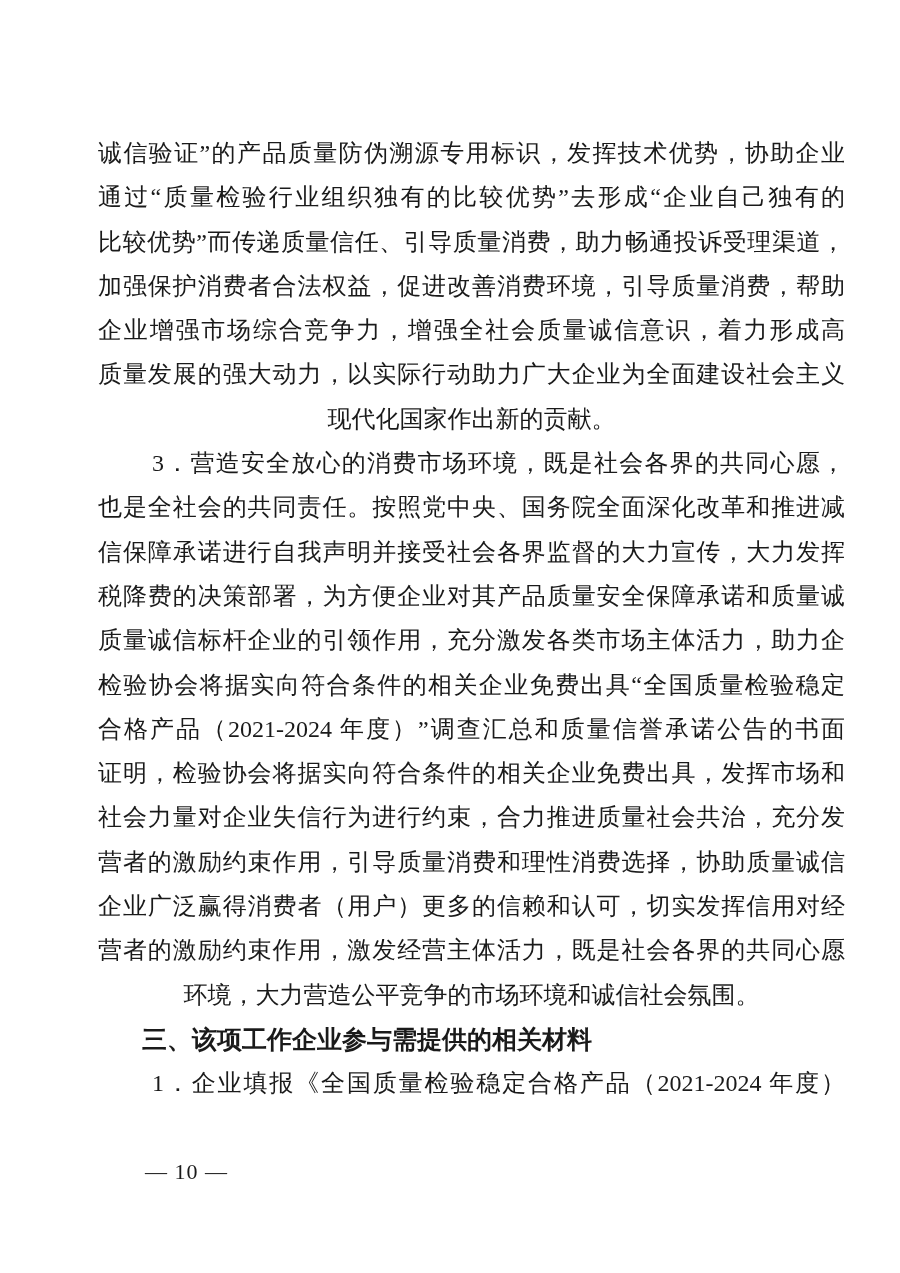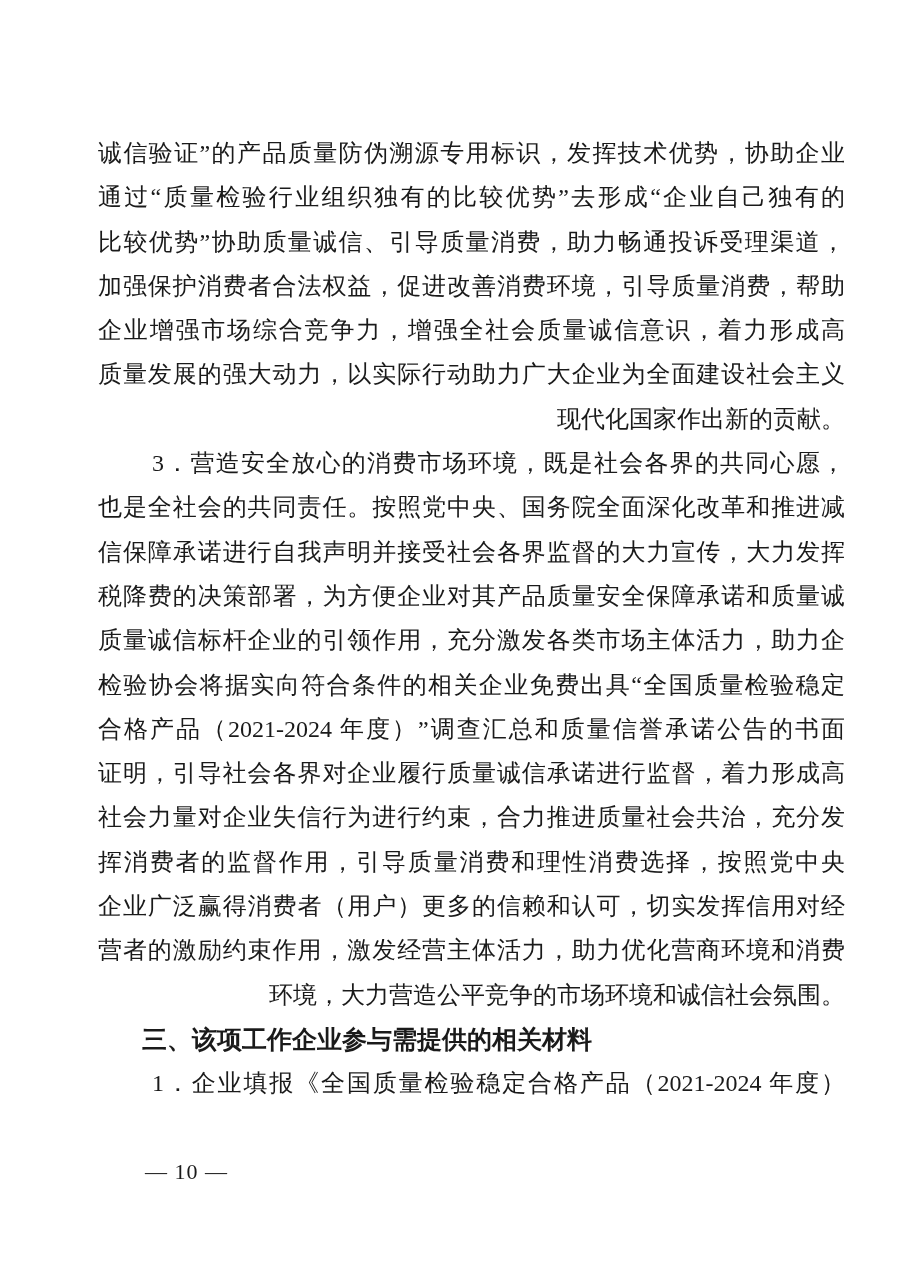--- a/index.html
+++ b/index.html
@@ -15,21 +15,21 @@
   .body-text {
     position: absolute;
     left: 98px;
     top: 131px;
     width: 747px;
   }
   .line {
     height: 44.3px;
     line-height: 44.3px;
     font-size: 24px;
-    text-align: right;
+    text-align: center;
     overflow: visible;
   }
   .line.fill {
     text-align: justify;
     -moz-text-align-last: justify;
     text-align-last: justify;
   }
   .line.indent { padding-left: 54px; }
   .line.heading {
     padding-left: 44px;
@@ -51,35 +51,35 @@
     color: #1a1a1a;
   }
 </style>
 </head>
 <body>
 
 <div class="page">
   <div class="body-text">
       <div class="line fill">诚信验证”的产品质量防伪溯源专用标识，发挥技术优势，协助企业</div>
       <div class="line fill">通过“质量检验行业组织独有的比较优势”去形成“企业自己独有的</div>
-      <div class="line fill">比较优势”协助质量诚信、引导质量消费，助力畅通投诉受理渠道，</div>
+      <div class="line fill">比较优势”而传递质量信任、引导质量消费，助力畅通投诉受理渠道，</div>
       <div class="line fill">加强保护消费者合法权益，促进改善消费环境，引导质量消费，帮助</div>
       <div class="line fill">企业增强市场综合竞争力，增强全社会质量诚信意识，着力形成高</div>
       <div class="line fill">质量发展的强大动力，以实际行动助力广大企业为全面建设社会主义</div>
       <div class="line">现代化国家作出新的贡献。</div>
       <div class="line fill indent">3．营造安全放心的消费市场环境，既是社会各界的共同心愿，</div>
       <div class="line fill">也是全社会的共同责任。按照党中央、国务院全面深化改革和推进减</div>
       <div class="line fill">信保障承诺进行自我声明并接受社会各界监督的大力宣传，大力发挥</div>
       <div class="line fill">税降费的决策部署，为方便企业对其产品质量安全保障承诺和质量诚</div>
       <div class="line fill">质量诚信标杆企业的引领作用，充分激发各类市场主体活力，助力企</div>
       <div class="line fill">检验协会将据实向符合条件的相关企业免费出具“全国质量检验稳定</div>
       <div class="line fill">合格产品（2021-2024 年度）”调查汇总和质量信誉承诺公告的书面</div>
-      <div class="line fill">证明，引导社会各界对企业履行质量诚信承诺进行监督，着力形成高</div>
+      <div class="line fill">证明，检验协会将据实向符合条件的相关企业免费出具，发挥市场和</div>
       <div class="line fill">社会力量对企业失信行为进行约束，合力推进质量社会共治，充分发</div>
-      <div class="line fill">挥消费者的监督作用，引导质量消费和理性消费选择，按照党中央</div>
+      <div class="line fill">营者的激励约束作用，引导质量消费和理性消费选择，协助质量诚信</div>
       <div class="line fill">企业广泛赢得消费者（用户）更多的信赖和认可，切实发挥信用对经</div>
-      <div class="line fill">营者的激励约束作用，激发经营主体活力，助力优化营商环境和消费</div>
+      <div class="line fill">营者的激励约束作用，激发经营主体活力，既是社会各界的共同心愿</div>
       <div class="line">环境，大力营造公平竞争的市场环境和诚信社会氛围。</div>
       <div class="line heading">三、该项工作企业参与需提供的相关材料</div>
       <div class="line fill indent">1．企业填报《全国质量检验稳定合格产品（2021-2024 年度）</div>
     </div>
   <div class="page-number">— 10 —</div>
 </div>
 
 </body></html>

